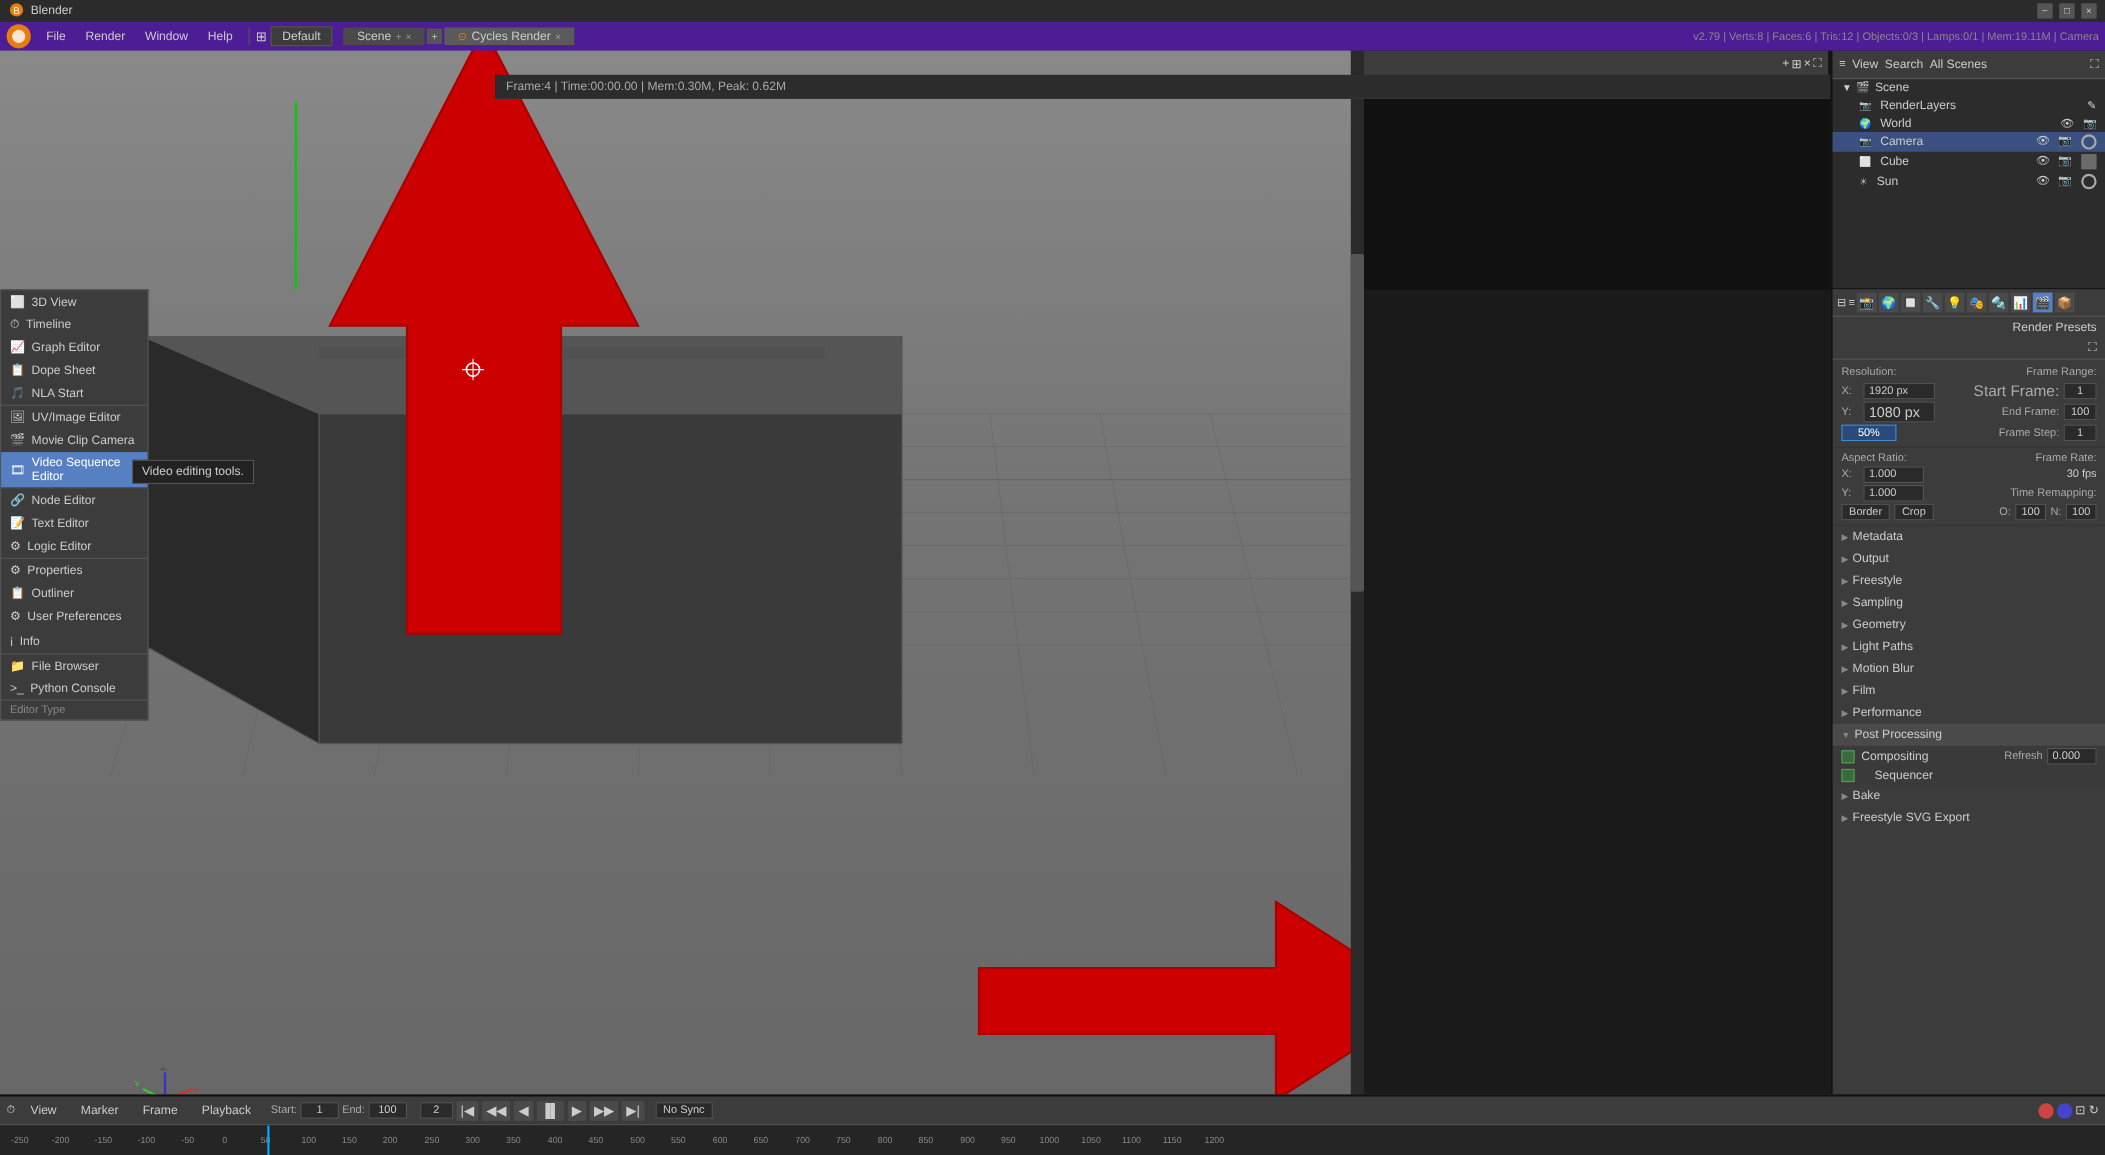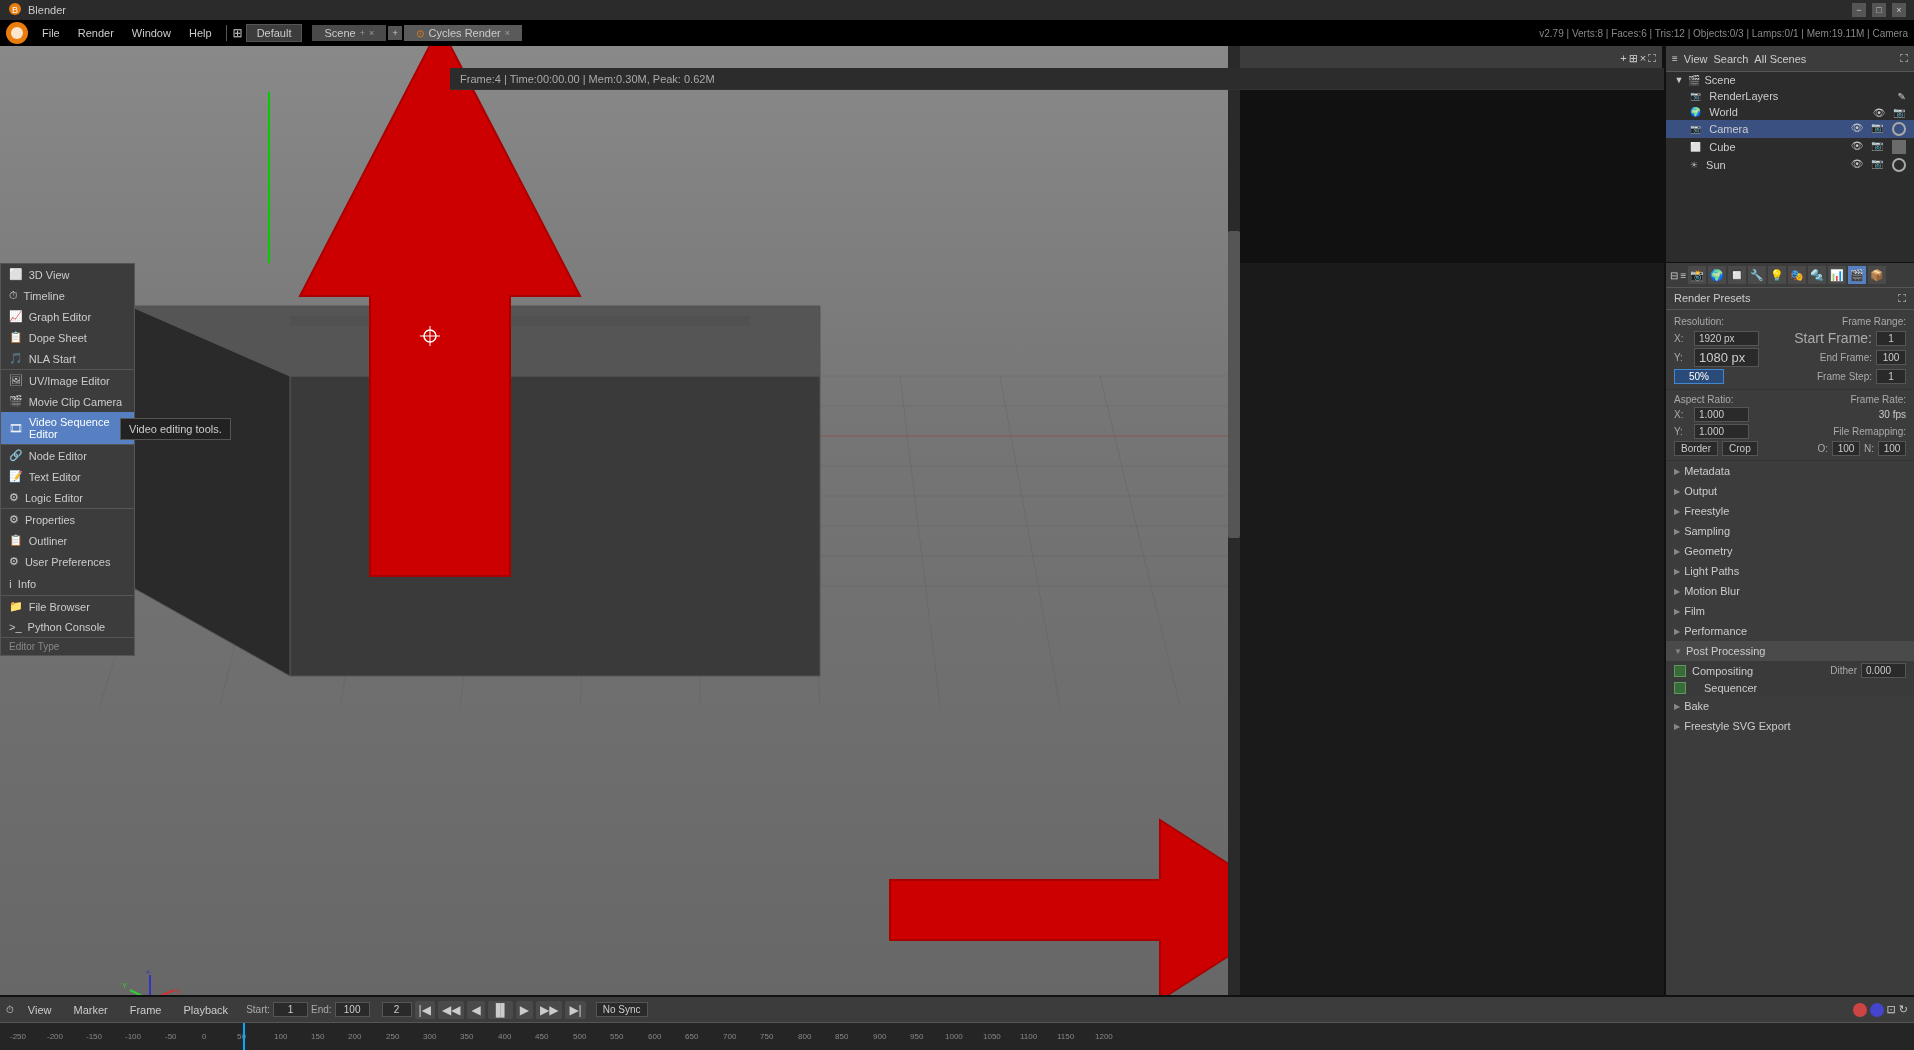--- a/index.html
+++ b/index.html
@@ -26,21 +26,21 @@
       z-index: 100;
     }
     .titlebar-controls { margin-left: auto; display: flex; gap: 6px; }
     .titlebar-btn { width: 14px; height: 14px; border-radius: 0; background: #555; display: flex; align-items: center; justify-content: center; font-size: 9px; cursor: pointer; color: #ccc; }
 
     
     .menubar {
       position: absolute;
       top: 20px; left: 0; right: 0;
       height: 26px;
-      background: #000000;
+      background: #4c1d95;
       display: flex;
       align-items: center;
       padding: 0 6px;
       gap: 2px;
       z-index: 100;
     }
     .menu-icon { width: 22px; height: 22px; background: #e87d0d; border-radius: 50%; display: flex; align-items: center; justify-content: center; margin-right: 4px; }
     .menu-item { padding: 2px 8px; font-size: 11px; color: #ccc; cursor: pointer; }
     .menu-workspace { padding: 2px 10px; background: #3c3c3c; color: #ccc; font-size: 11px; border: 1px solid #555; }
     .tab-area { display: flex; align-items: center; gap: 2px; margin-left: 8px; }
@@ -573,21 +573,21 @@
     <div style="width:18px;height:18px;background:#4a4a4a;display:flex;align-items:center;justify-content:center;cursor:pointer;">🔲</div>
     <div style="width:18px;height:18px;background:#4a4a4a;display:flex;align-items:center;justify-content:center;cursor:pointer;">🔧</div>
     <div style="width:18px;height:18px;background:#4a4a4a;display:flex;align-items:center;justify-content:center;cursor:pointer;">💡</div>
     <div style="width:18px;height:18px;background:#4a4a4a;display:flex;align-items:center;justify-content:center;cursor:pointer;">🎭</div>
     <div style="width:18px;height:18px;background:#4a4a4a;display:flex;align-items:center;justify-content:center;cursor:pointer;">🔩</div>
     <div style="width:18px;height:18px;background:#4a4a4a;display:flex;align-items:center;justify-content:center;cursor:pointer;">📊</div>
     <div style="width:18px;height:18px;background:#5680c2;display:flex;align-items:center;justify-content:center;cursor:pointer;">🎬</div>
     <div style="width:18px;height:18px;background:#4a4a4a;display:flex;align-items:center;justify-content:center;cursor:pointer;">📦</div>
   </div>
 
-  <div style="padding:4px 8px;display:flex;align-items:flex-start;gap:6px;border-bottom:1px solid #555;">
+  <div style="padding:4px 8px;display:flex;align-items:flex-end;gap:6px;border-bottom:1px solid #555;flex-direction:column;">
     <span style="font-size:11px;">Render Presets</span>
     <span style="margin-left:auto;cursor:pointer;">⛶</span>
   </div>
 
   <div style="padding:4px 0;">
     <div style="display:flex;align-items:center;padding:2px 8px;gap:4px;">
       <span style="font-size:10px;color:#aaa;">Resolution:</span>
       <span style="margin-left:auto;font-size:10px;color:#aaa;">Frame Range:</span>
     </div>
     <div style="display:flex;align-items:center;padding:1px 8px;gap:4px;">
@@ -632,21 +632,21 @@
       <div style="background:#2a2a2a;border:1px solid #555;color:#ccc;padding:1px 4px;font-size:10px;width:55px;">
         <span>1.000</span>
       </div>
       <span style="margin-left:auto;font-size:10px;color:#ccc;">30 fps</span>
     </div>
     <div style="display:flex;align-items:center;padding:1px 8px;gap:4px;">
       <span style="font-size:10px;color:#aaa;width:16px;">Y:</span>
       <div style="background:#2a2a2a;border:1px solid #555;color:#ccc;padding:1px 4px;font-size:10px;width:55px;">
         <span>1.000</span>
       </div>
-      <span style="margin-left:auto;font-size:10px;color:#aaa;">File Remapping:</span>
+      <span style="margin-left:auto;font-size:10px;color:#aaa;">Time Remapping:</span>
     </div>
     <div style="display:flex;align-items:center;padding:1px 8px;gap:4px;">
       <div style="background:#2a2a2a;border:1px solid #555;color:#ccc;padding:1px 6px;font-size:10px;cursor:pointer;">
         <span>Border</span>
       </div>
       <div style="background:#2a2a2a;border:1px solid #555;color:#ccc;padding:1px 6px;font-size:10px;cursor:pointer;">
         <span>Crop</span>
       </div>
       <span style="margin-left:auto;font-size:10px;color:#aaa;">O:</span>
       <div style="background:#2a2a2a;border:1px solid #555;color:#ccc;padding:1px 4px;font-size:10px;width:28px;text-align:center;">
@@ -700,21 +700,21 @@
   <div style="background:#3a3a3a;">
     <div class="props-section-title" style="background:#4a4a4a;">
       <span class="collapse-arrow">▼</span>
       <span>Post Processing</span>
     </div>
 
     <div style="display:flex;align-items:center;padding:2px 8px;gap:6px;">
       <div class="checkbox"></div>
       <span style="font-size:11px;">Compositing</span>
       <div style="margin-left:auto;display:flex;align-items:center;gap:4px;">
-        <span style="font-size:10px;color:#aaa;">Dither</span>
+        <span style="font-size:10px;color:#aaa;">Refresh</span>
         <div style="background:#2a2a2a;border:1px solid #555;color:#ccc;padding:1px 4px;font-size:10px;width:45px;">
           <span>0.000</span>
         </div>
       </div>
     </div>
 
     <div style="display:flex;align-items:center;padding:2px 8px;gap:18px;">
       <div class="checkbox"></div>
       <span style="font-size:11px;">Sequencer</span>
     </div>

